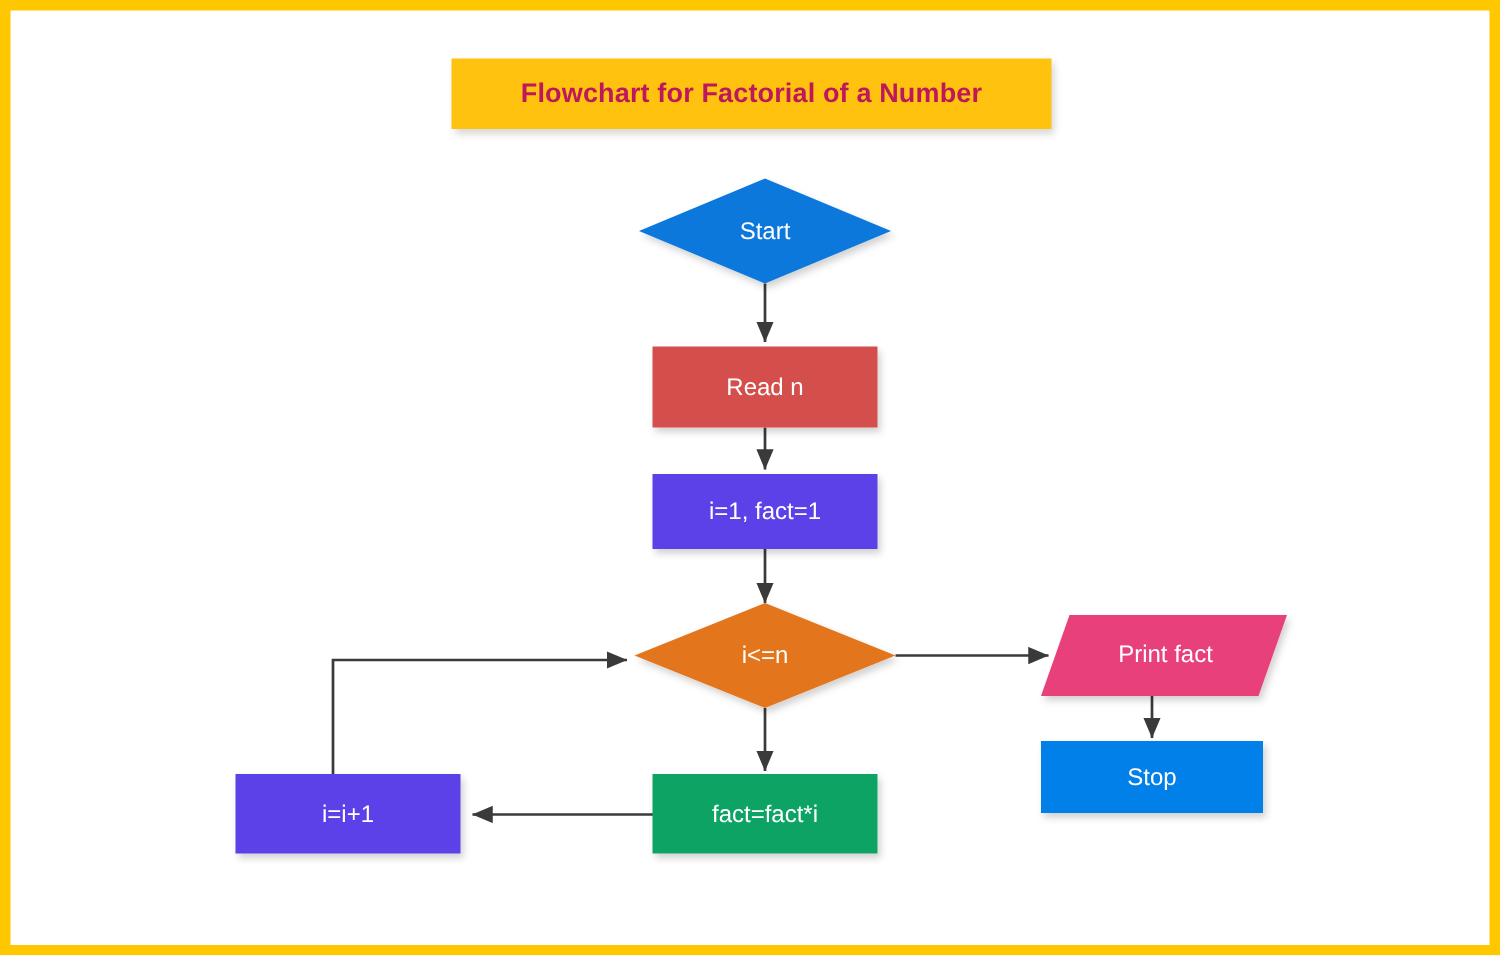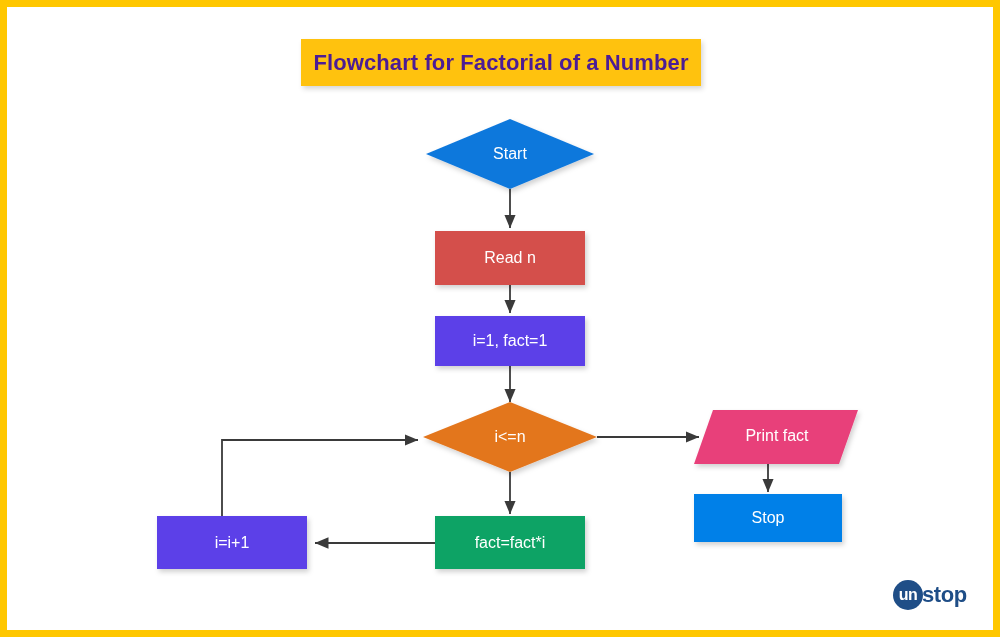--- a/index.html
+++ b/index.html
@@ -38,22 +38,22 @@
     width: 400px;
     height: 47px;
     background: #FFC20E;
     display: flex;
     align-items: center;
     justify-content: center;
     box-shadow: 2px 3px 5px rgba(0,0,0,0.16);
     z-index: 3;
   }
   #title-banner .title-text {
-    color: #4c1d95;
-    font-size: 22px;
+    color: #be185d;
+    font-size: 18px;
     font-weight: bold;
     letter-spacing: 0.1px;
     font-family: "Liberation Sans", sans-serif;
     white-space: nowrap;
   }
   
   #flow-svg {
     position: absolute;
     left: 0;
     top: 0;
@@ -182,19 +182,15 @@
       <rect class="shape" filter="url(#softshadow)" x="435" y="516" width="150" height="53" fill="#11A365"></rect>
       <text class="node-label" x="510" y="544">fact=fact*i</text>
     </g>
 
     <g>
       <rect class="shape" filter="url(#softshadow)" x="157" y="516" width="150" height="53" fill="#5B3FE8"></rect>
       <text class="node-label" x="232" y="544">i=i+1</text>
     </g>
   </svg>
 
-  <div id="unstop-logo">
-    <div class="logo-circle">un</div>
-    <div class="logo-word">stop</div>
-  </div>
 
   <div id="frame-border"></div>
 </div>
 
 </body></html>

